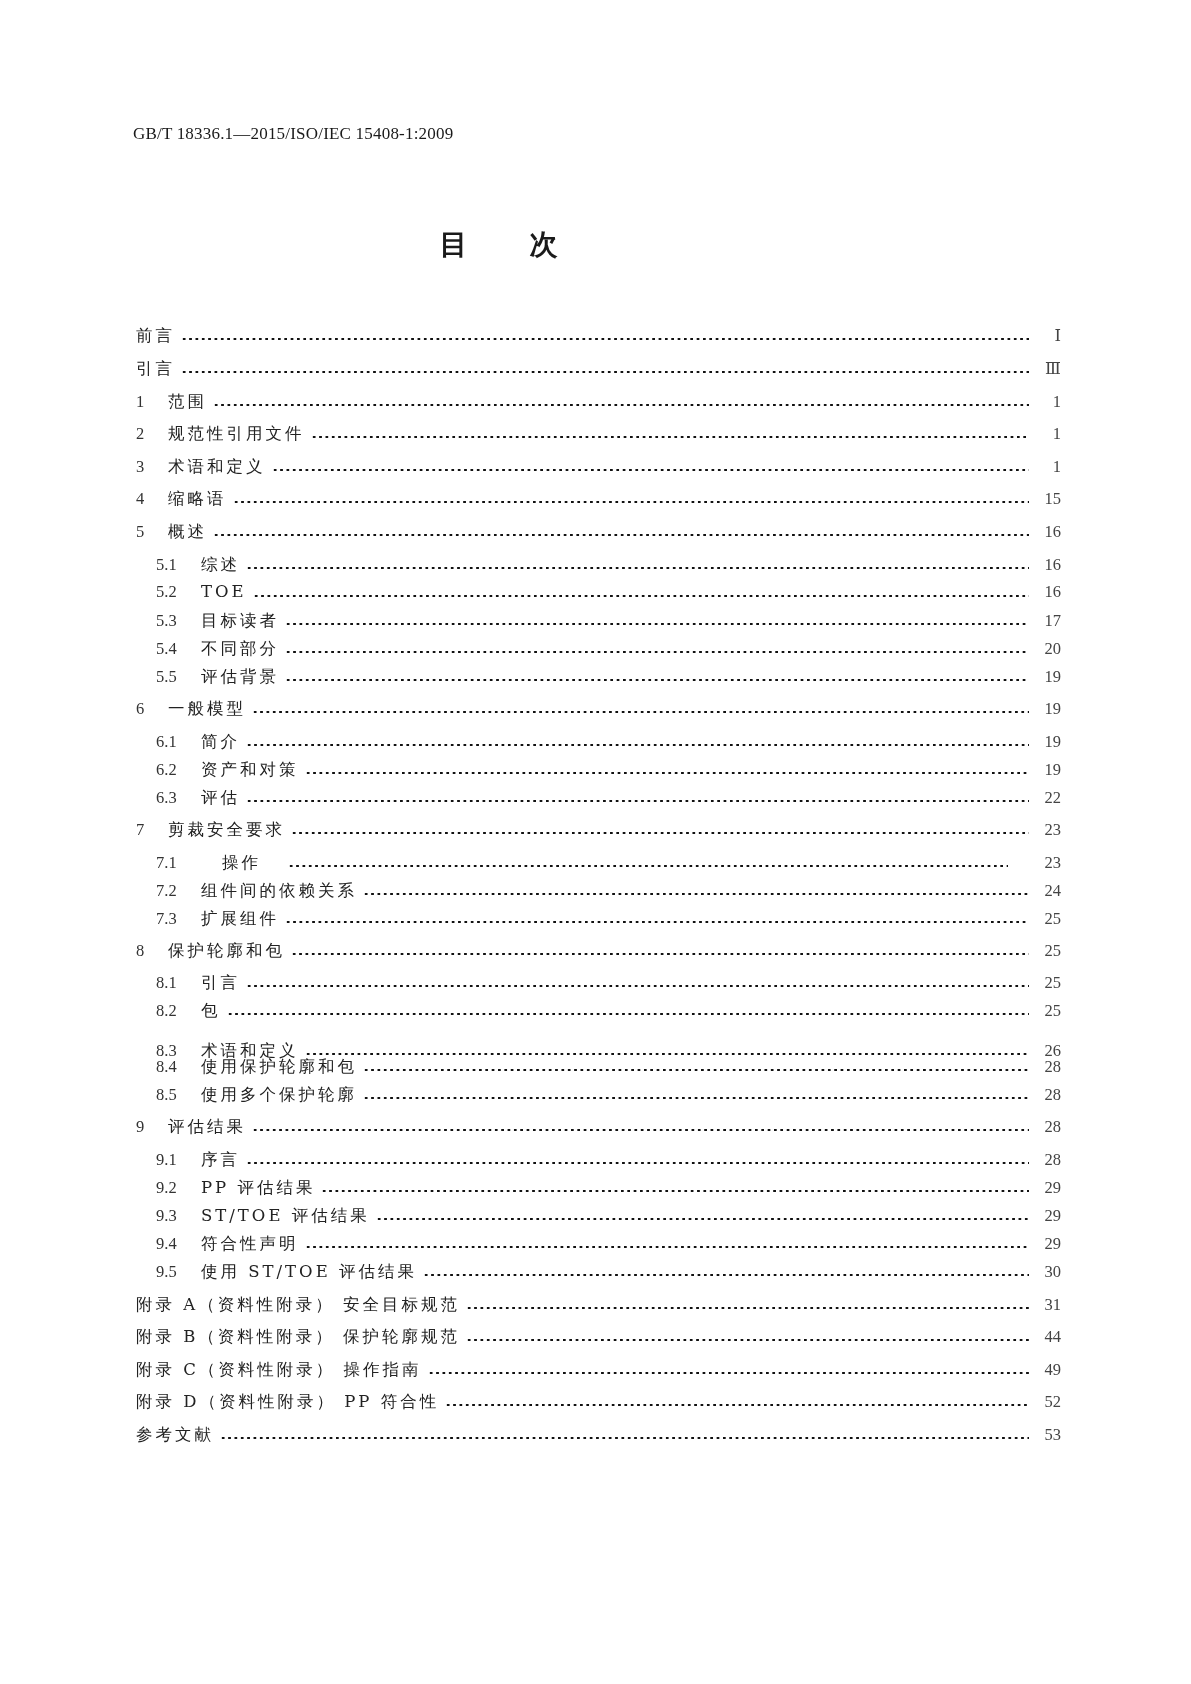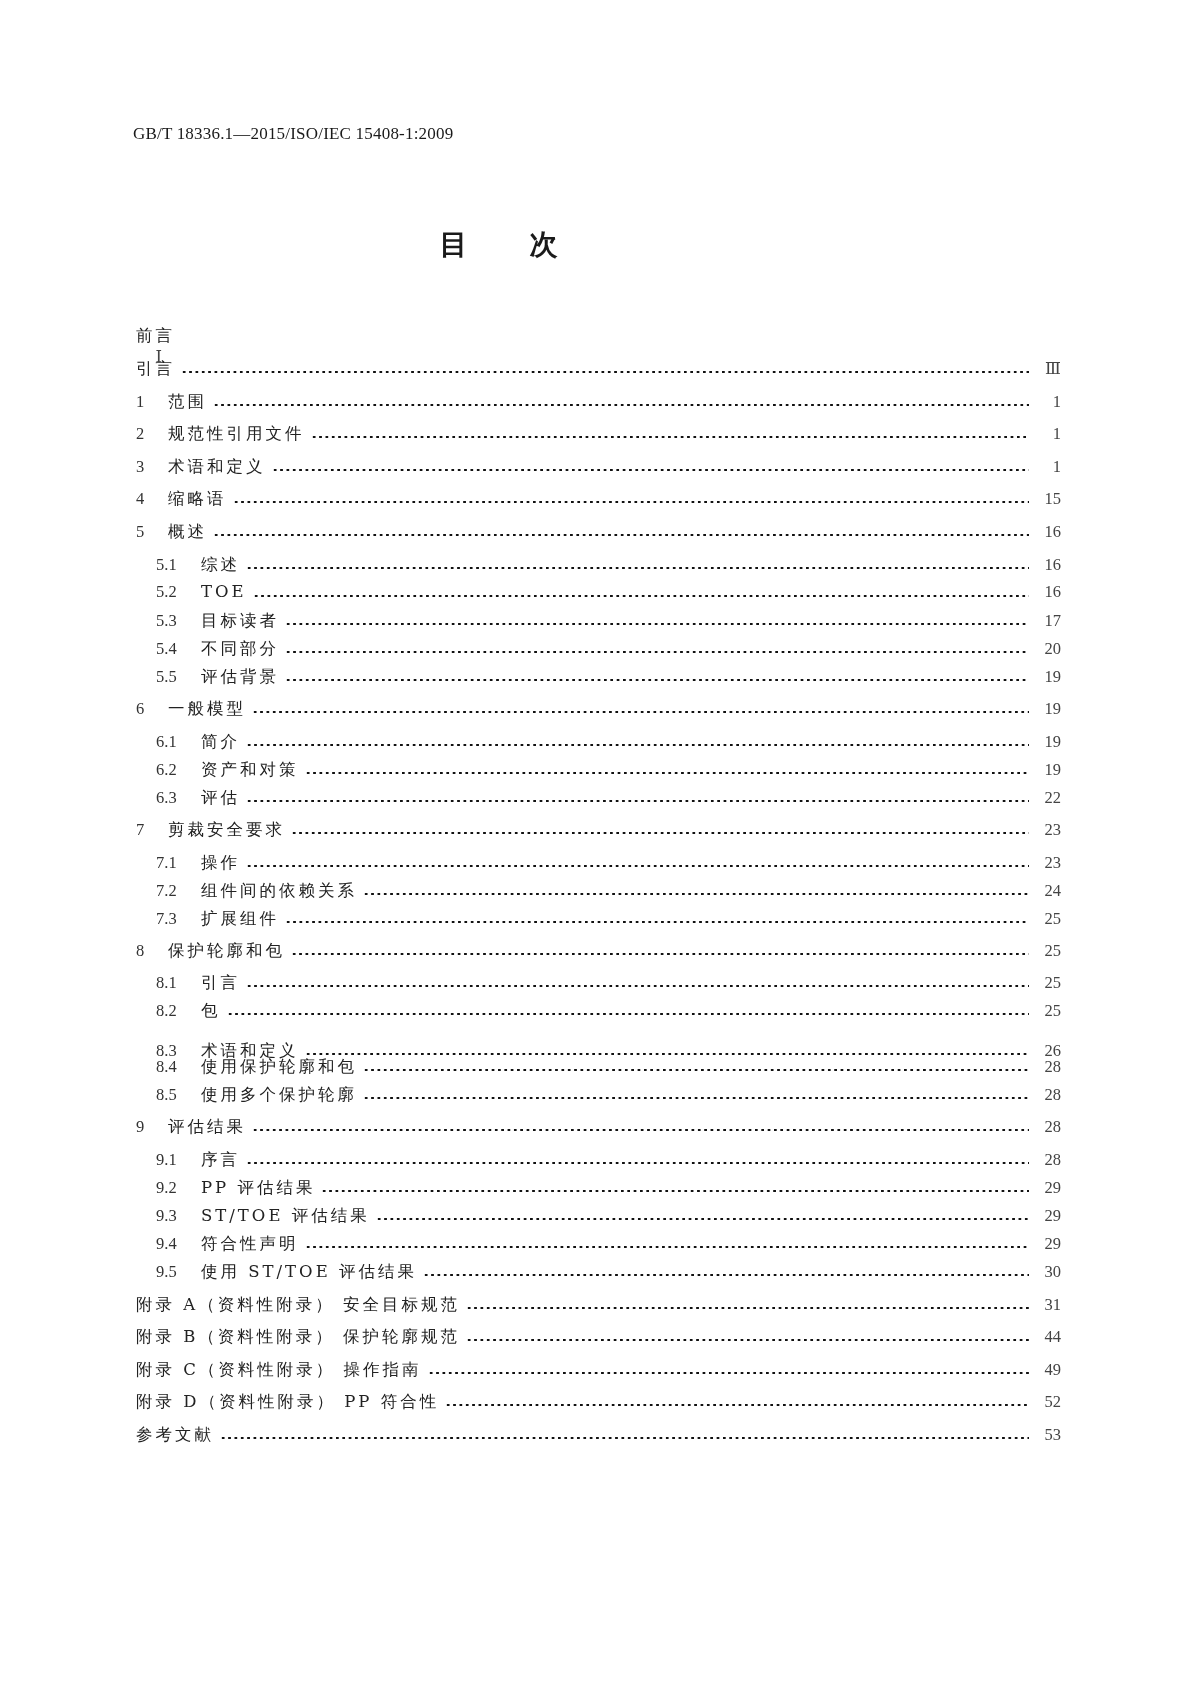--- a/index.html
+++ b/index.html
@@ -46,21 +46,21 @@
 </head>
 <body>
 
 <div class="doc-code">
   <b>GB/T</b><span> 18336.1—2015/</span><b>ISO/IEC</b><span> 15408-1:2009</span>
 </div>
 
 <div class="toc-title">目次</div>
 
 <div class="toc" id="toc">
-    <div class="row plain" style="top: 0px; flex-direction: column;">
+    <div class="row plain" style="top: 0px;">
       <span class="label">前言</span>
       <span class="leader"></span>
       <span class="page">Ⅰ</span>
     </div>
     <div class="row plain" style="top: 33px;">
       <span class="label">引言</span>
       <span class="leader"></span>
       <span class="page">Ⅲ</span>
     </div>
     <div class="row top" style="top: 66px;">
@@ -146,21 +146,21 @@
       <span class="label">评估</span>
       <span class="leader"></span>
       <span class="page">22</span>
     </div>
     <div class="row top" style="top: 494px;">
       <span class="num">7</span>
       <span class="label">剪裁安全要求</span>
       <span class="leader"></span>
       <span class="page">23</span>
     </div>
-    <div class="row sub" style="top: 527px;">
+    <div class="row sub" style="top: 527px; gap: 21px;">
       <span class="num">7.1</span>
       <span class="label">操作</span>
       <span class="leader"></span>
       <span class="page">23</span>
     </div>
     <div class="row sub" style="top: 555px;">
       <span class="num">7.2</span>
       <span class="label">组件间的依赖关系</span>
       <span class="leader"></span>
       <span class="page">24</span>

